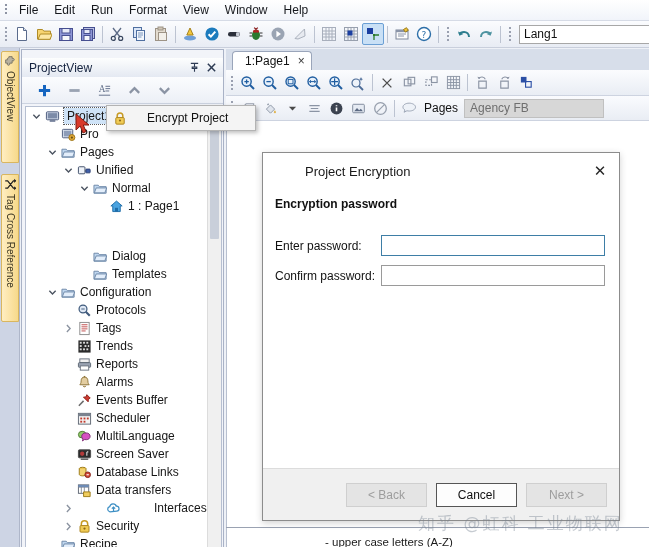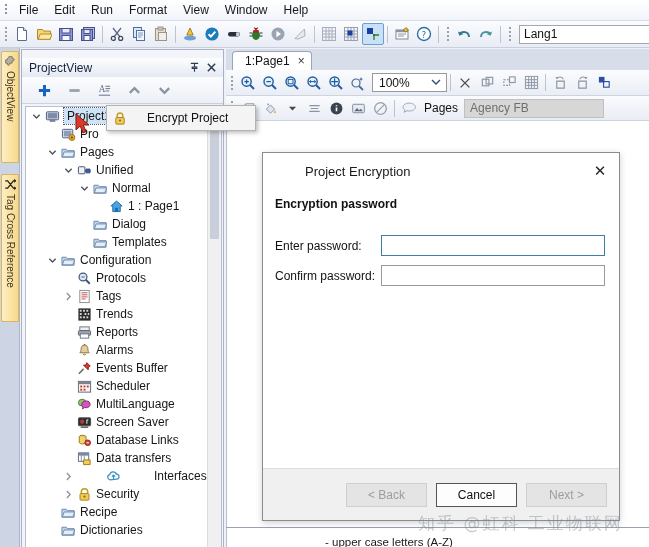--- a/index.html
+++ b/index.html
@@ -607,21 +607,21 @@
           <div class="tnode" style="padding-left: 66px;">
             <span class="twist"></span>
             <span class="tico">
               <svg width="15" height="15" viewBox="0 0 16 16">
                 <path d="M8 2.2L14 7.4h-2v6H4v-6H2z" fill="#4aa3e0" stroke="#1f6da8"></path>
                 <rect x="6.4" y="9.4" width="3.2" height="4" fill="#1f6da8"></rect>
               </svg>
             </span>
             <span class="tlabel">1 : Page1</span>
           </div>
-          <div class="tnode" style="padding-left: 50px;">
+          <div class="tnode" style="padding-left: 50px; margin-top: 32px;">
             <span class="twist"></span>
             <span class="tico">
               <svg width="15" height="15" viewBox="0 0 16 16">
                 <path d="M1 4.5h4.6l1.2 1.5h7.2v7H1z" fill="#bfd6ef" stroke="#6d88a8"></path>
                 <path d="M1.4 12.6l2-5.2h11.2l-2 5.2z" fill="#e3eefb" stroke="#6d88a8"></path>
               </svg>
             </span>
             <span class="tlabel">Dialog</span>
           </div>
           <div class="tnode" style="padding-left: 50px;">
@@ -906,28 +906,20 @@
             <path d="M6.6 3.2v6.8M3.2 6.6h6.8" stroke="#1f5da0" stroke-width="1.2"></path>
           </svg>
       </div>
       <div class="tb-btn">
         <svg width="16" height="16" viewBox="0 0 16 16">
             <circle cx="6" cy="8" r="4" fill="#eef3fa" stroke="#4a6a96" stroke-width="1.2"></circle>
             <path d="M9 11l4 4" stroke="#4a6a96" stroke-width="1.8"></path>
             <path d="M11 2l.6 1.6L13 4.2l-1.4.6L11 6.4l-.6-1.6L9 4.2l1.4-.6z" fill="#4a6a96"></path>
           </svg>
       </div>
-      <div class="zoom-combo">
-        <span>100%</span>
-        <span class="caret">
-          <svg width="10" height="7" viewBox="0 0 10 7">
-              <path d="M1 1l4 4 4-4" stroke="#31506e" stroke-width="1.4" fill="none"></path>
-            </svg>
-        </span>
-      </div>
       <div class="tb-sep"></div>
       <div class="tb-btn">
         <svg width="14" height="14" viewBox="0 0 16 16">
             <path d="M3 3l10 10M13 3L3 13" stroke="#4c4c4c" stroke-width="1.6"></path>
           </svg>
       </div>
       <div class="tb-btn">
         <svg width="15" height="15" viewBox="0 0 16 16">
             <rect x="2.5" y="4.5" width="7" height="7" fill="none" stroke="#8b94a4" stroke-width="1.2"></rect>
             <rect x="6.5" y="2.5" width="7" height="7" fill="none" stroke="#8b94a4" stroke-width="1.2"></rect>

